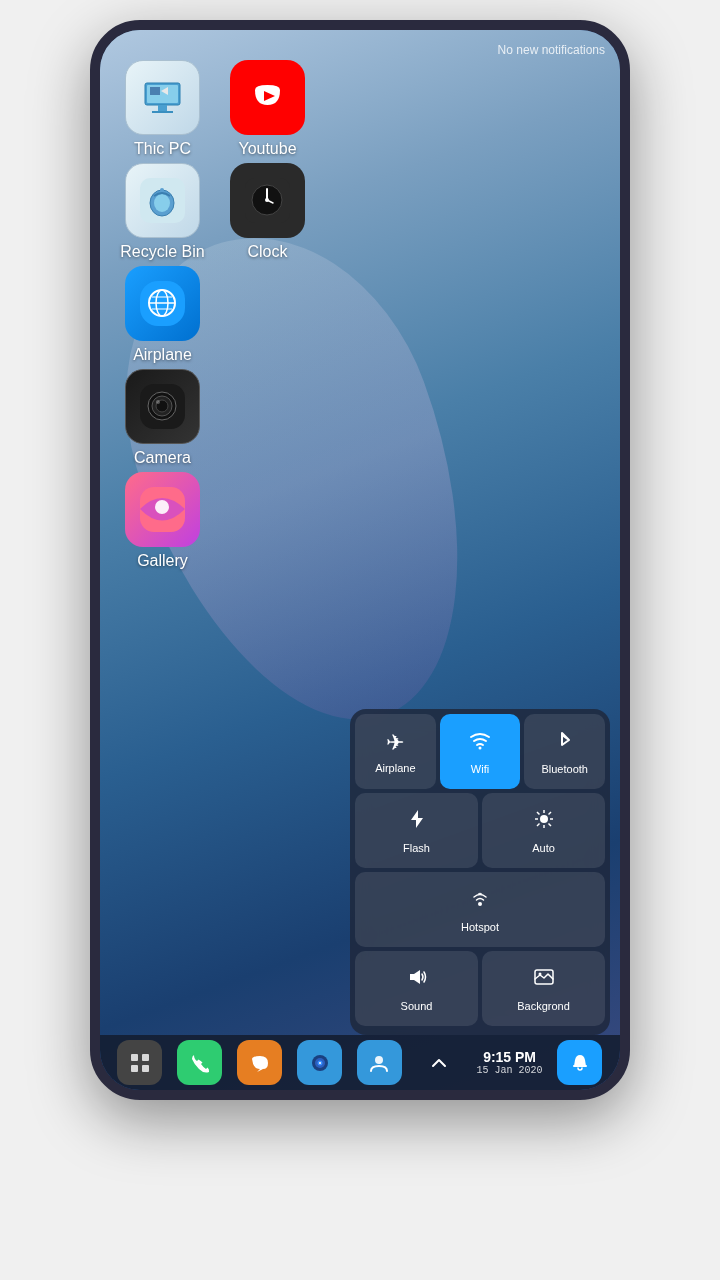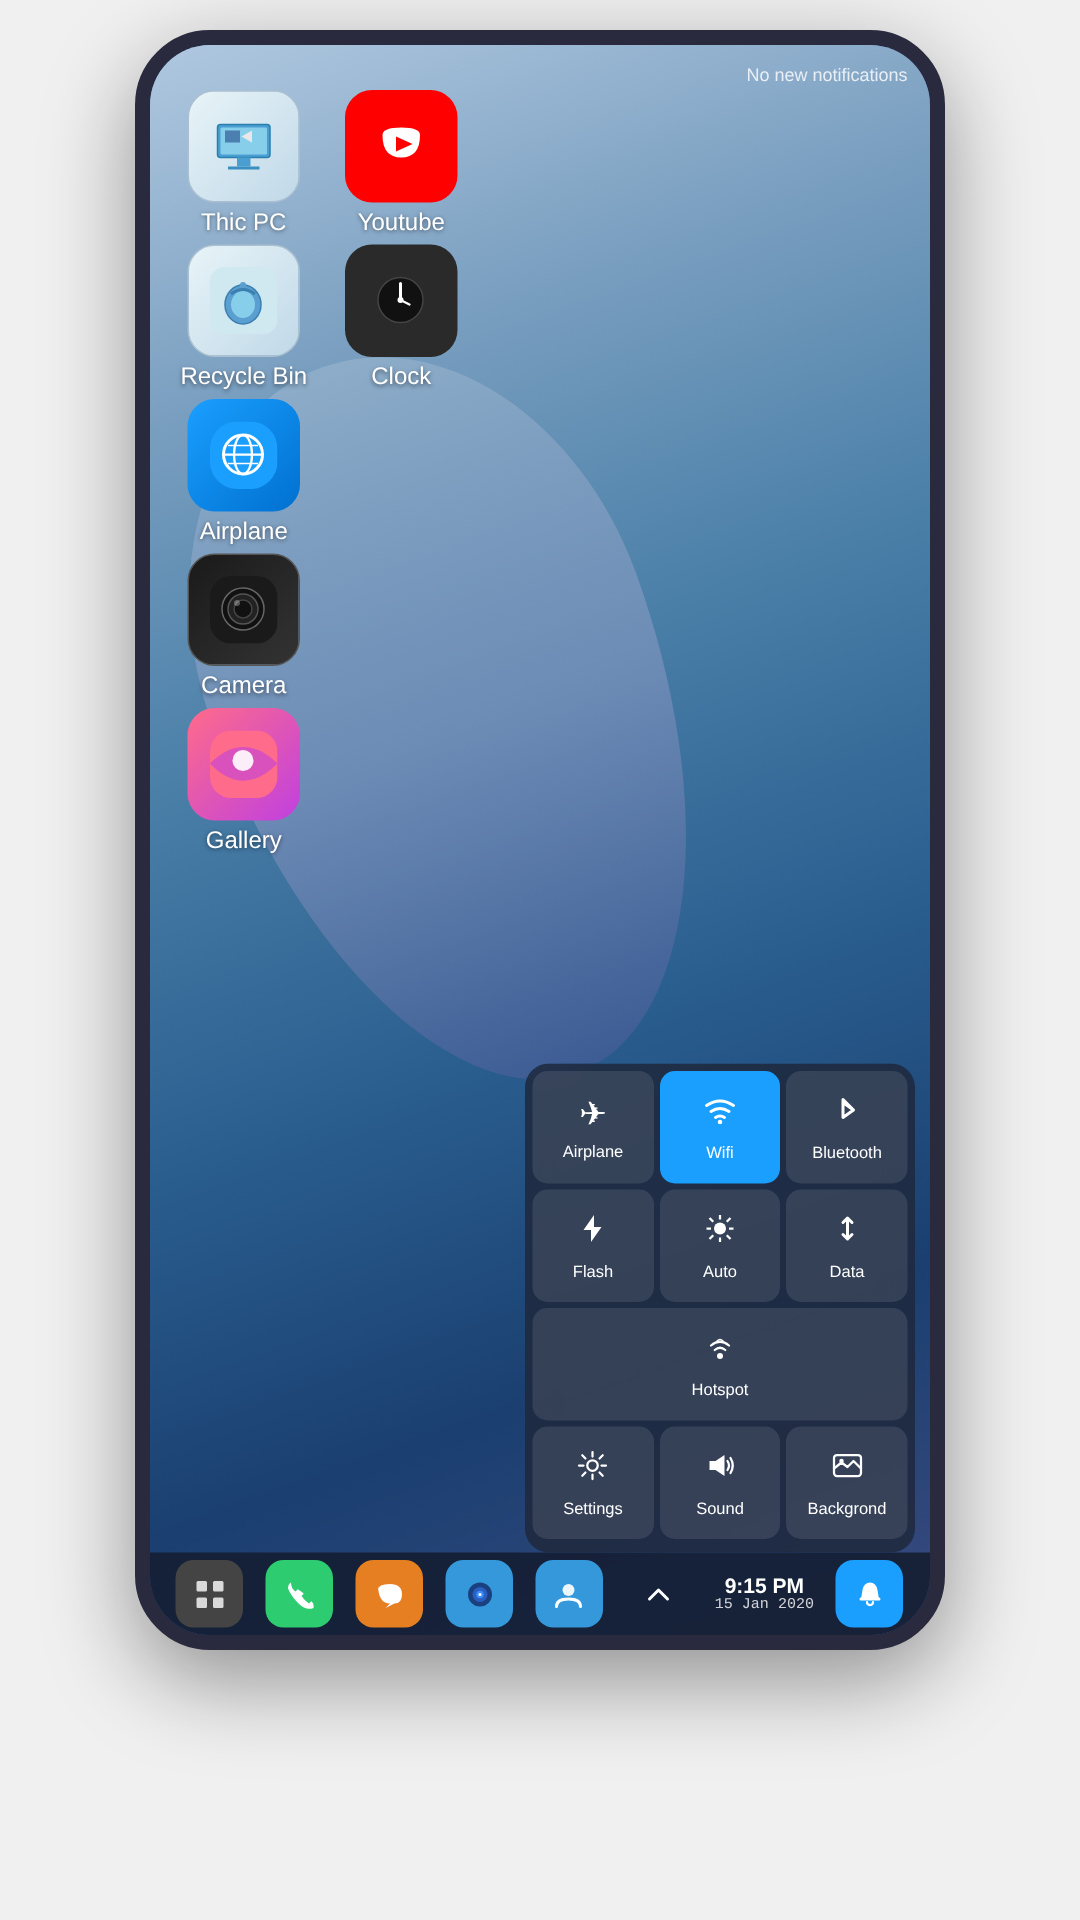--- a/index.html
+++ b/index.html
@@ -381,57 +381,40 @@
               <line x1="2" y1="11" x2="5" y2="11" stroke="white" stroke-width="1.5"></line>
               <line x1="17" y1="11" x2="20" y2="11" stroke="white" stroke-width="1.5"></line>
               <line x1="4" y1="4" x2="6.5" y2="6.5" stroke="white" stroke-width="1.5"></line>
               <line x1="15.5" y1="15.5" x2="18" y2="18" stroke="white" stroke-width="1.5"></line>
               <line x1="18" y1="4" x2="15.5" y2="6.5" stroke="white" stroke-width="1.5"></line>
               <line x1="6.5" y1="15.5" x2="4" y2="18" stroke="white" stroke-width="1.5"></line>
             </svg>
           </span>
           <span class="qs-label">Auto</span>
         </div>
-        <div class="qs-btn">
-          <span class="qs-icon">
-            <svg width="22" height="22" viewBox="0 0 22 22" fill="none">
-              <path d="M11 4 L11 18 M8 7 L11 4 L14 7 M8 15 L11 18 L14 15" stroke="white" stroke-width="2" stroke-linecap="round" stroke-linejoin="round"></path>
-            </svg>
-          </span>
-          <span class="qs-label">Data</span>
-        </div>
       </div>
 
       <div class="qs-row">
         <div class="qs-btn">
           <span class="qs-icon">
             <svg width="22" height="22" viewBox="0 0 22 22" fill="none">
               <path d="M5 10 Q11 5 17 10" stroke="white" stroke-width="1.5" stroke-linecap="round" fill="none"></path>
               <path d="M7.5 13 Q11 10 14.5 13" stroke="white" stroke-width="1.5" stroke-linecap="round" fill="none"></path>
               <circle cx="11" cy="17" r="2" fill="white"></circle>
               <path d="M9 7 Q11 5 13 7" stroke="white" stroke-width="1" stroke-linecap="round" fill="none"></path>
             </svg>
           </span>
           <span class="qs-label">Hotspot</span>
         </div>
       </div>
 
       <div class="qs-row">
         <div class="qs-btn">
           <span class="qs-icon">
             <svg width="22" height="22" viewBox="0 0 22 22" fill="none">
-              <circle cx="11" cy="11" r="3.5" stroke="white" stroke-width="1.5" fill="none"></circle>
-              <path d="M11 2 L11 5 M11 17 L11 20 M2 11 L5 11 M17 11 L20 11 M4.2 4.2 L6.3 6.3 M15.7 15.7 L17.8 17.8 M17.8 4.2 L15.7 6.3 M6.3 15.7 L4.2 17.8" stroke="white" stroke-width="1.5" stroke-linecap="round"></path>
-            </svg>
-          </span>
-          <span class="qs-label">Settings</span>
-        </div>
-        <div class="qs-btn">
-          <span class="qs-icon">
-            <svg width="22" height="22" viewBox="0 0 22 22" fill="none">
               <polygon points="4,8 4,14 8,14 14,18 14,4 8,8" fill="white"></polygon>
               <path d="M16 8 Q18 11 16 14" stroke="white" stroke-width="1.5" fill="none" stroke-linecap="round"></path>
               <path d="M18 6 Q21 11 18 16" stroke="white" stroke-width="1.5" fill="none" stroke-linecap="round"></path>
             </svg>
           </span>
           <span class="qs-label">Sound</span>
         </div>
         <div class="qs-btn">
           <span class="qs-icon">
             <svg width="22" height="22" viewBox="0 0 22 22" fill="none">

